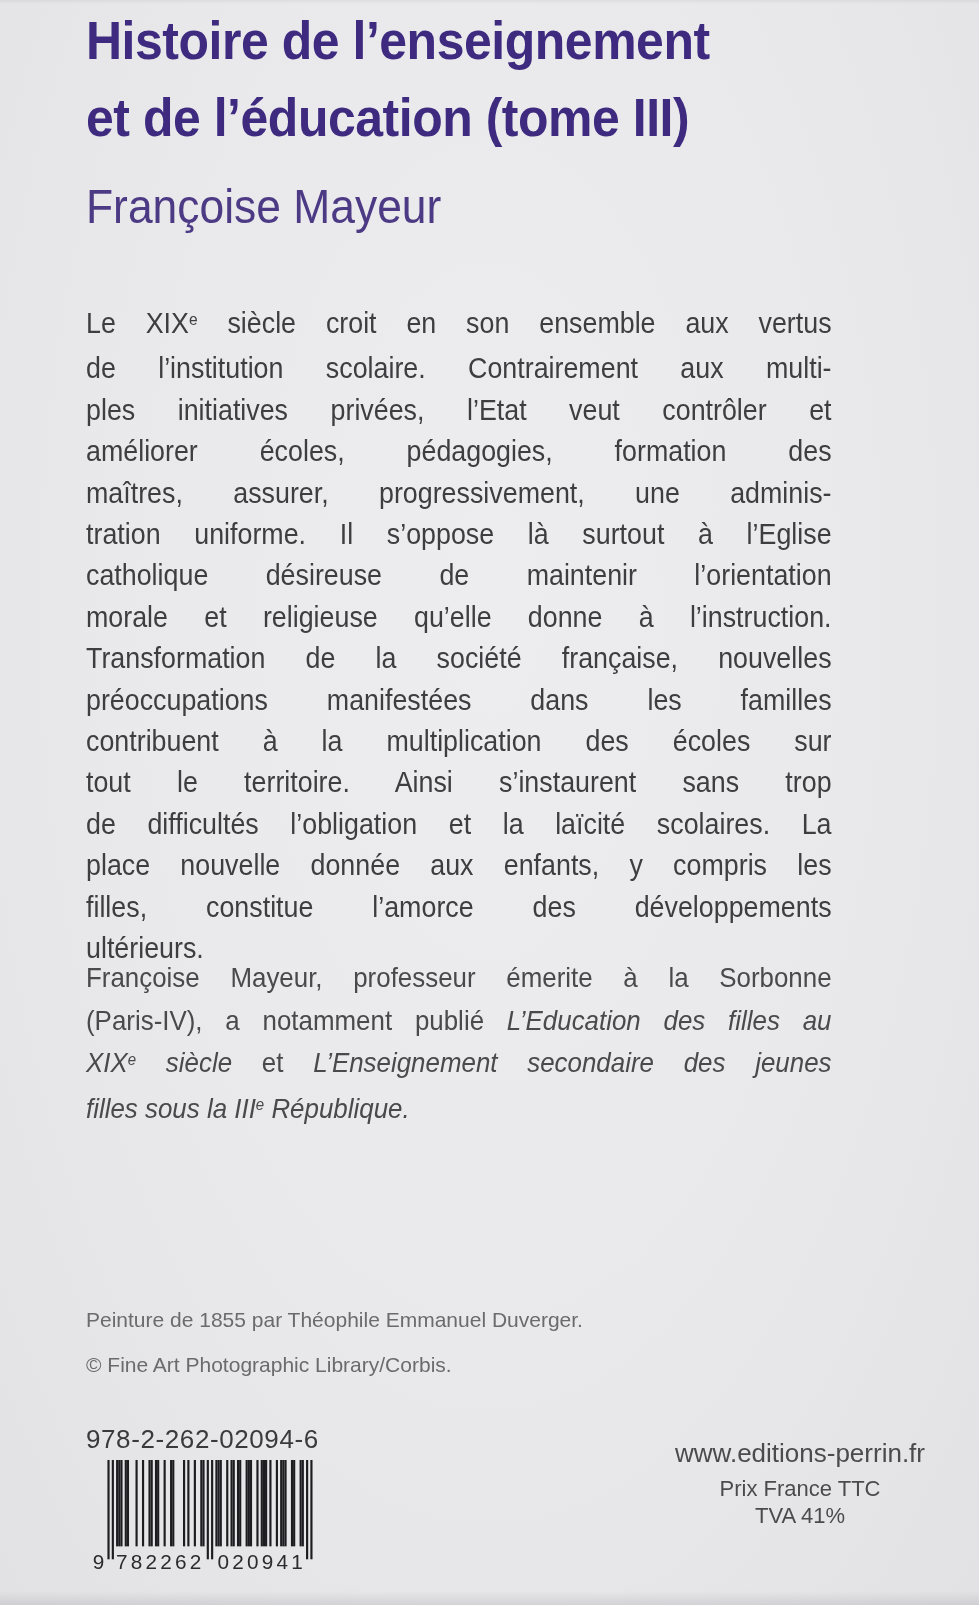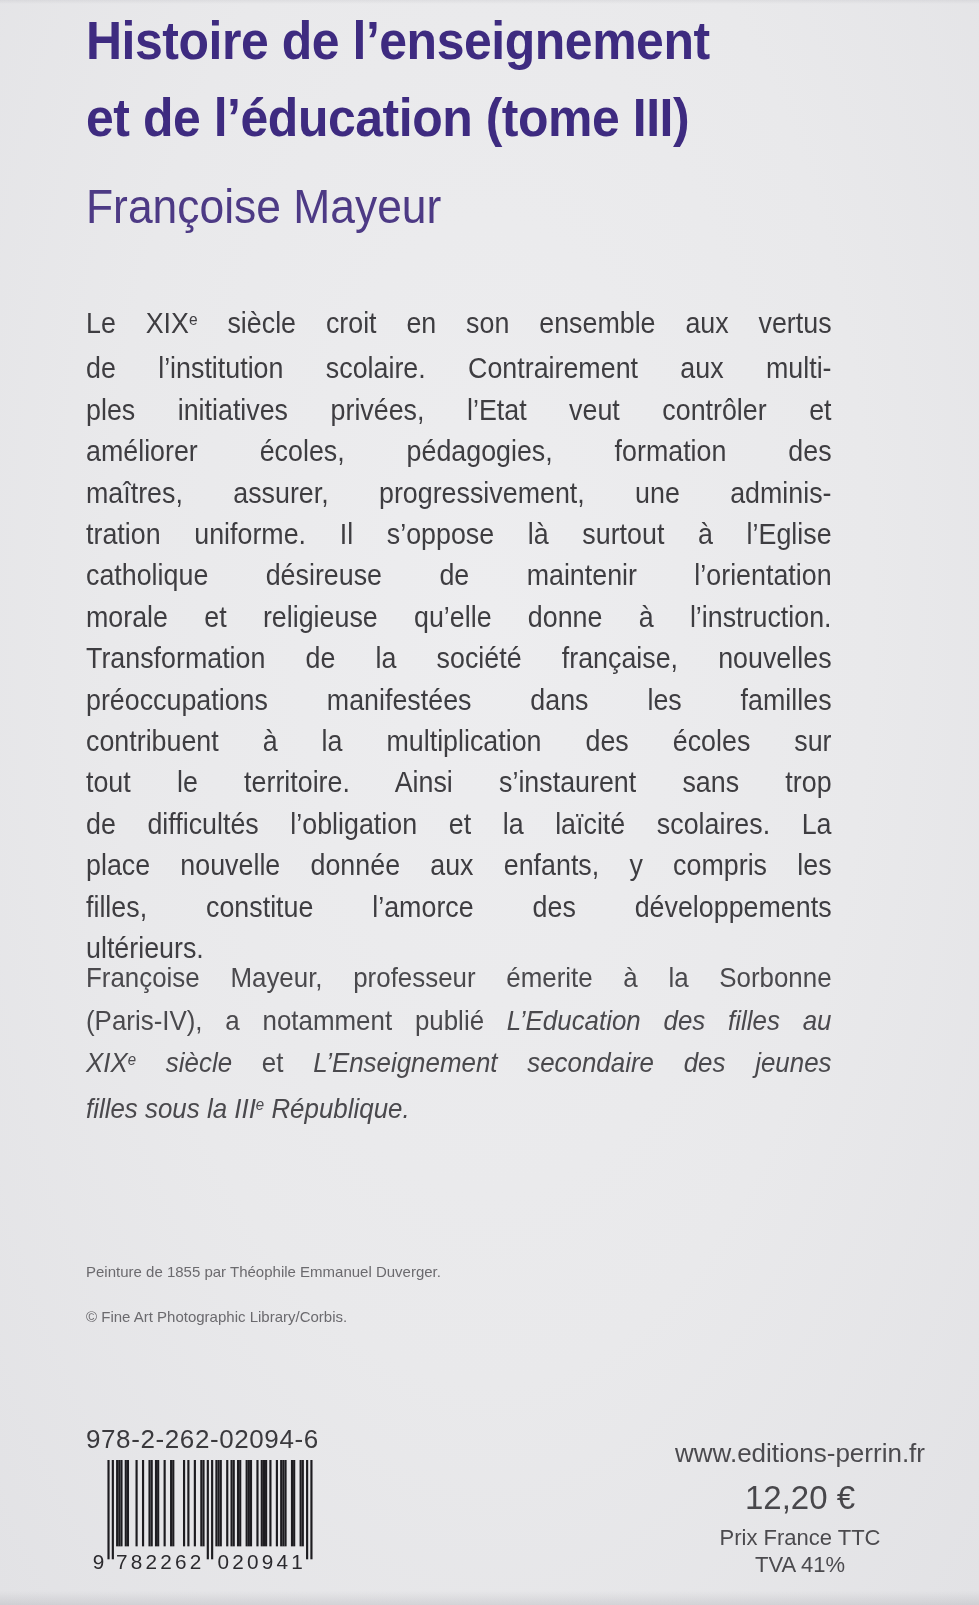--- a/index.html
+++ b/index.html
@@ -24,21 +24,21 @@
   .title{top:2px;color:#3e2b80;font-size:54px;line-height:77px;font-weight:700;letter-spacing:-0.5px;}
   .author{top:176px;color:#4d3a85;font-size:48px;line-height:62px;font-weight:400;}
 
   .synopsis{top:303px;color:#3e3d41;font-size:29px;line-height:41.4px;}
   .bio{top:957px;color:#4a494d;font-size:28px;line-height:42.5px;}
   .bio i{font-style:italic;}
   .jline{white-space:nowrap;text-align:justify;text-align-last:justify;}
   .jline.last{text-align-last:left;}
   sup{font-size:58%;vertical-align:baseline;position:relative;top:-0.45em;}
 
-  .credits{top:1260px;color:#6b6a6e;font-size:15px;line-height:23px;}
+  .credits{top:1308px;color:#6b6a6e;font-size:21px;line-height:23px;}
   .credits .c2{margin-top:22px;}
 
   .isbn-block{top:1424px;color:#3a393d;}
   .isbn{font-size:26px;letter-spacing:0.6px;}
   .barcode-svg{display:block;margin-top:5px;margin-left:2px;width:231px;height:auto;}
   .barcode-svg text{font-family:"Liberation Sans","DejaVu Sans",sans-serif;fill:#2b2a2e;font-size:9.6px;}
 
   .footer-right{position:absolute;right:54px;top:1438px;text-align:center;color:#4b4a4e;}
   .website{font-size:26px;line-height:30px;}
   .price{font-size:33px;line-height:38px;margin-top:11px;color:#48474b;}
@@ -143,18 +143,17 @@
           <rect x="103" y="0" width="1" height="46"></rect>
         </g>
       <text x="7.5" y="50.3" text-anchor="end">9</text>
       <text x="13" y="50.3" textLength="39.5">782262</text>
       <text x="60" y="50.3" textLength="39.5">020941</text>
     </svg>
   </div>
 
   <div class="footer-right">
     <div class="website">www.editions-perrin.fr</div>
-    <div class="price">12,20 €</div>
     <div class="price-note n1">Prix France TTC</div>
     <div class="price-note">TVA 41%</div>
   </div>
 
 </div>
 
 </body></html>

